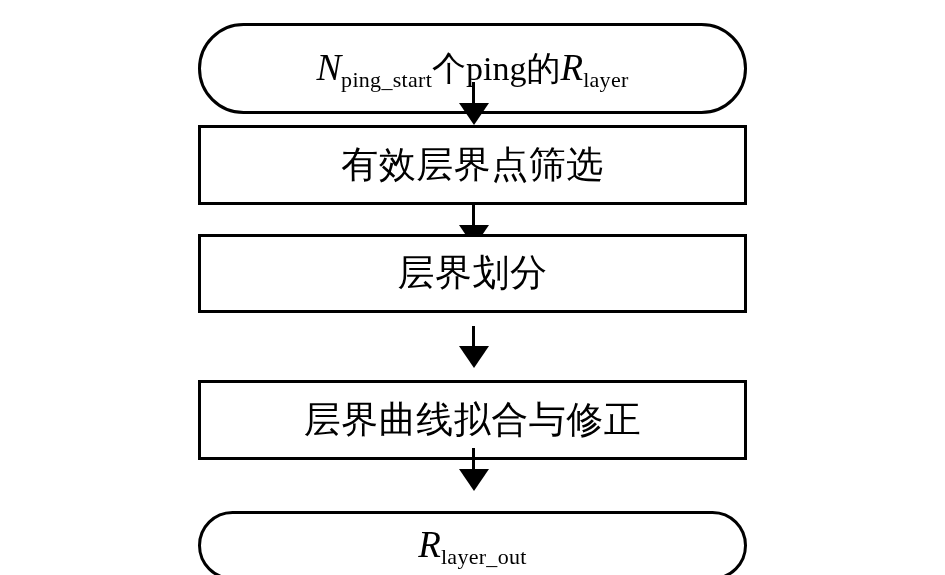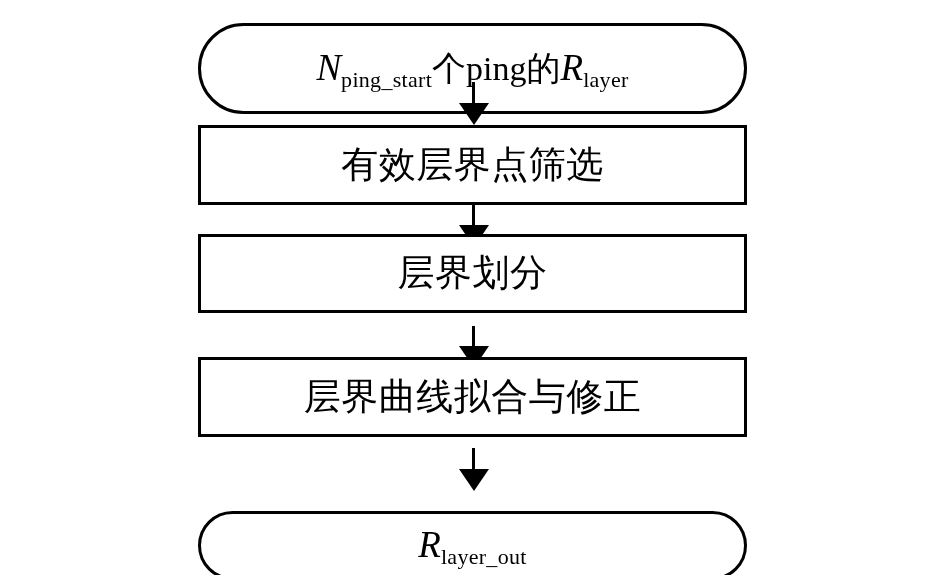--- a/index.html
+++ b/index.html
@@ -74,21 +74,21 @@
   }
   .mcjk {
     font-family: "Liberation Serif", "DejaVu Serif", serif;
     font-size: 34px;
   }
 
   
   #node-input      { top: 23px;   height: 91px; }
   #node-screening  { top: 125px; height: 80px; }
   #node-division   { top: 234px; height: 79px; }
-  #node-fitting    { top: 357px; height: 80px; }
+  #node-fitting    { top: 380px; height: 80px; }
   #node-output     { top: 511px; height: 69px; }
 
   
   .arrow {
     position: absolute;
     left: 469px;
     width: 8px;
   }
   .arrow .shaft {
     position: absolute;

